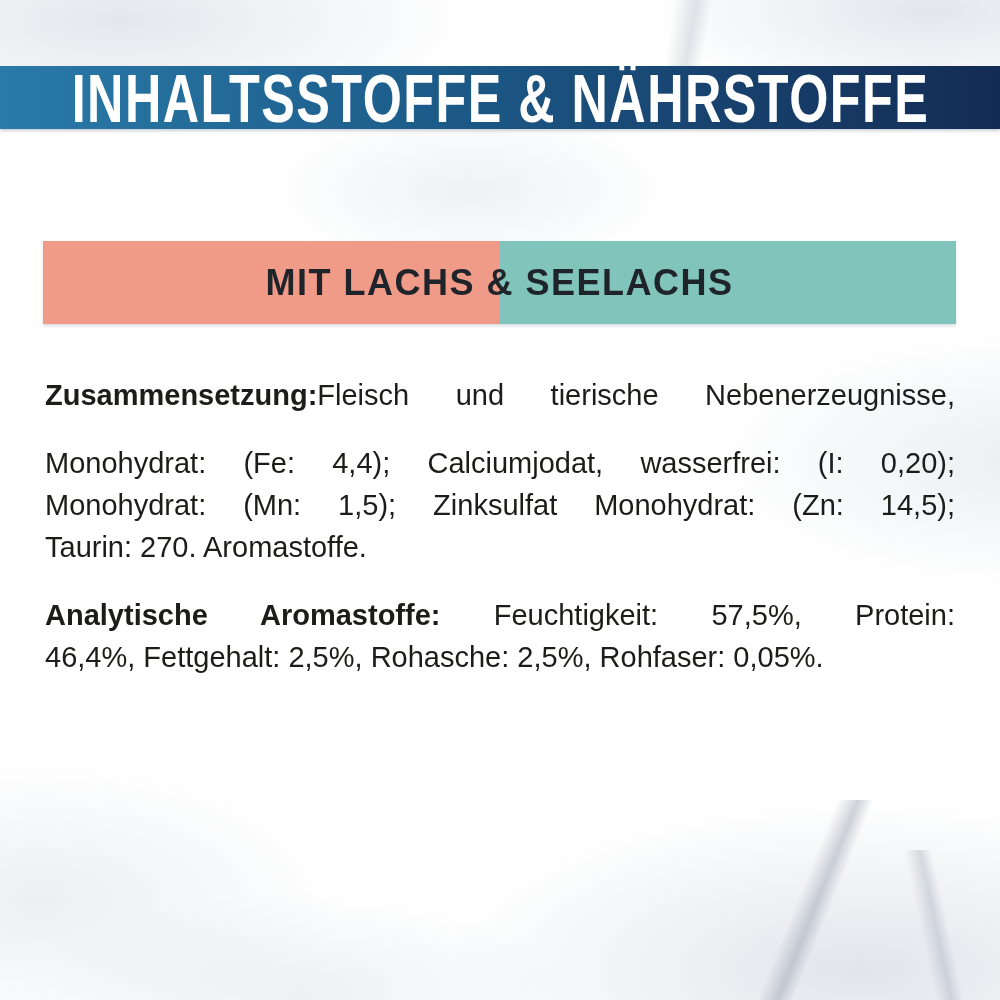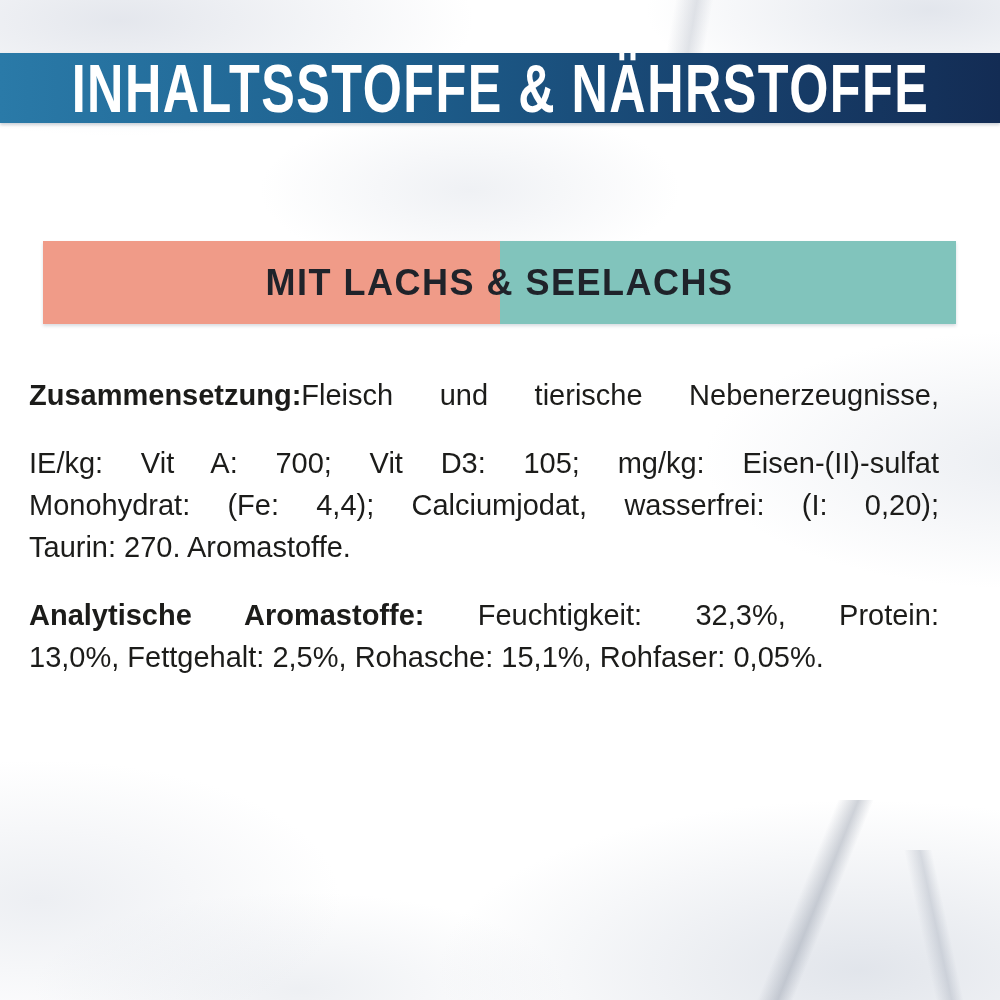--- a/index.html
+++ b/index.html
@@ -29,21 +29,21 @@
       auto,auto,auto,auto,auto,auto,auto;
     background-position:
       600px 800px,
       760px 850px,
       430px -30px,
       0 0,0 0,0 0,0 0,0 0,0 0,0 0;
   }
 
   
   .title-band{
-    position:absolute;left:0;top:53px;width:1000px;height:70px;
+    position:absolute;left:0;top:66px;width:1000px;height:63px;
     display:flex;align-items:center;justify-content:center;
     background:linear-gradient(90deg,#2a7aa8 0%,#1d5e8c 40%,#173f6b 75%,#132c54 100%);
     box-shadow:0 2px 3px rgba(110,120,138,.35);
   }
   .title-band h1{
     margin:0;color:#ffffff;font-size:68px;font-weight:700;line-height:1;
     letter-spacing:2px;white-space:nowrap;
     transform:scaleX(.74);transform-origin:center center;
   }
 
@@ -55,21 +55,21 @@
   .variant-band .half{height:100%;}
   .variant-band .half.left{width:50%;background:#f09b88;}
   .variant-band .half.right{width:50%;background:#81c4bc;}
   .variant-label{
     position:absolute;inset:0;display:flex;align-items:center;justify-content:center;
     color:#1f232a;font-size:36px;font-weight:700;letter-spacing:1.5px;white-space:nowrap;
   }
 
   
   .content{
-    position:absolute;left:29px;top:374px;width:910px;
+    position:absolute;left:45px;top:374px;width:910px;
     color:#1c1c1a;font-size:29px;line-height:42px;
   }
   .content section{margin:0 0 26px 0;}
   .content section:last-child{margin-bottom:0;}
   .ln{display:block;}
   .jl{text-align:justify;text-align-last:justify;}
   .b{font-weight:700;}
 </style>
 </head>
 <body>
@@ -88,24 +88,24 @@
     <div class="variant-label">MIT LACHS &amp; SEELACHS</div>
   </div>
 
   <main class="content">
 
     <section>
       <div class="ln jl"><span class="b">Zusammensetzung:</span><span>Fleisch und tierische Nebenerzeugnisse,</span></div>
     </section>
 
     <section>
-      <div class="ln jl">IE/kg: Vit A: 700; Vit D3: 105; mg/kg: Eisen-(II)-sulfat</div>
       <div class="ln jl">Monohydrat: (Fe: 4,4); Calciumjodat, wasserfrei: (I: 0,20);</div>
+      <div class="ln jl">Monohydrat: (Mn: 1,5); Zinksulfat Monohydrat: (Zn: 14,5);</div>
       <div class="ln">Taurin: 270. Aromastoffe.</div>
     </section>
 
     <section>
-      <div class="ln jl"><span class="b">Analytische Aromastoffe:</span> <span>Feuchtigkeit: 32,3%, Protein:</span></div>
-      <div class="ln">13,0%, Fettgehalt: 2,5%, Rohasche: 15,1%, Rohfaser: 0,05%.</div>
+      <div class="ln jl"><span class="b">Analytische Aromastoffe:</span> <span>Feuchtigkeit: 57,5%, Protein:</span></div>
+      <div class="ln">46,4%, Fettgehalt: 2,5%, Rohasche: 2,5%, Rohfaser: 0,05%.</div>
     </section>
 
   </main>
 </div>
 
 </body></html>

